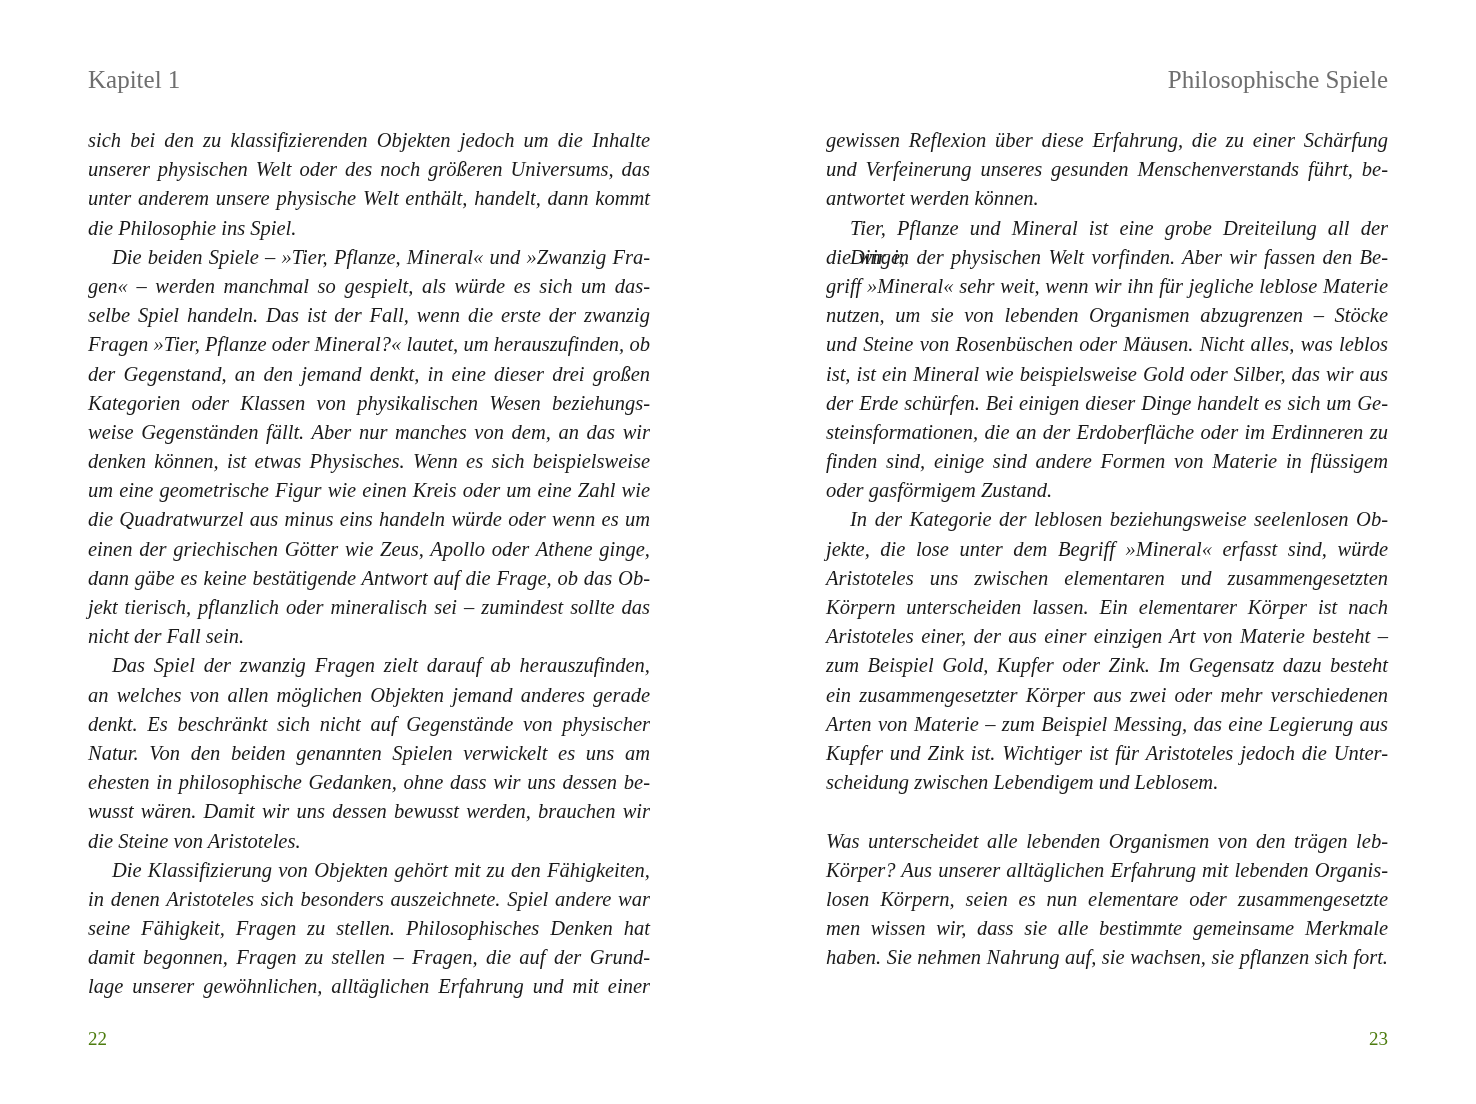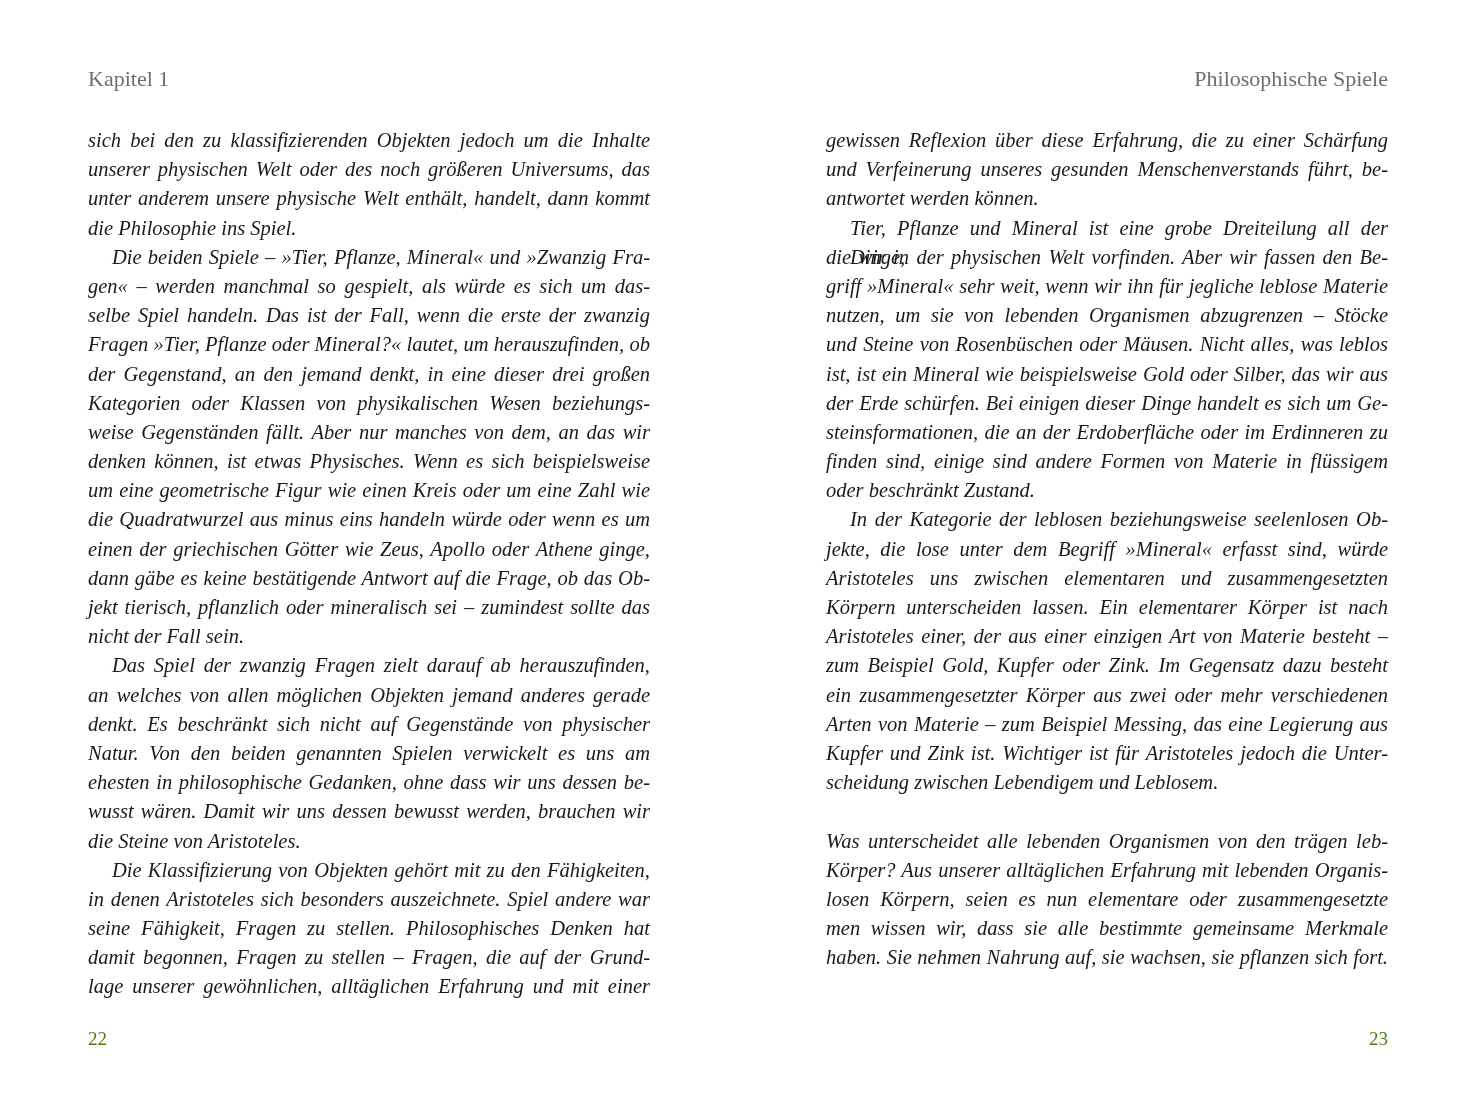--- a/index.html
+++ b/index.html
@@ -5,21 +5,21 @@
   html, body { margin: 0; padding: 0; background: #ffffff; }
   body {
     width: 1476px; height: 1104px; position: relative; overflow: hidden;
     font-family: "Liberation Serif", "DejaVu Serif", serif;
     color: #1a1a1a;
   }
   .page { position: absolute; top: 0; height: 1104px; }
   .page.left { left: 88px; width: 562px; }
   .page.right { left: 826px; width: 562px; }
   .running-head {
-    position: absolute; top: 66px; font-size: 22px; color: #6e6e6e;
+    position: absolute; top: 66px; font-size: 25px; color: #6e6e6e;
     white-space: nowrap;
   }
   .left .running-head { left: 0; }
   .right .running-head { right: 0; }
   .body-text { position: absolute; top: 126px; left: 0; width: 562px; }
   .line {
     display: block; height: 29.2px; line-height: 29.2px; font-size: 20.5px;
     text-align: justify; text-align-last: justify; white-space: nowrap;
     overflow: visible;
     font-style: italic;
@@ -82,21 +82,21 @@
       <span class="line last"><span class="t">antwortet werden können.</span></span>
       <span class="line indent"><span class="t">Tier, Pflanze und Mineral ist eine grobe Dreiteilung all der Dinge,</span></span>
       <span class="line"><span class="t">die wir in der physischen Welt vorfinden. Aber wir fassen den Be-</span></span>
       <span class="line"><span class="t">griff »Mineral« sehr weit, wenn wir ihn für jegliche leblose Materie</span></span>
       <span class="line"><span class="t">nutzen, um sie von lebenden Organismen abzugrenzen – Stöcke</span></span>
       <span class="line"><span class="t">und Steine von Rosenbüschen oder Mäusen. Nicht alles, was leblos</span></span>
       <span class="line"><span class="t">ist, ist ein Mineral wie beispielsweise Gold oder Silber, das wir aus</span></span>
       <span class="line"><span class="t">der Erde schürfen. Bei einigen dieser Dinge handelt es sich um Ge-</span></span>
       <span class="line"><span class="t">steinsformationen, die an der Erdoberfläche oder im Erdinneren zu</span></span>
       <span class="line"><span class="t">finden sind, einige sind andere Formen von Materie in flüssigem</span></span>
-      <span class="line last"><span class="t">oder beschränkt Zustand.</span></span>
+      <span class="line last"><span class="t">oder gasförmigem Zustand.</span></span>
       <span class="line indent"><span class="t">In der Kategorie der leblosen beziehungsweise seelenlosen Ob-</span></span>
       <span class="line"><span class="t">jekte, die lose unter dem Begriff »Mineral« erfasst sind, würde</span></span>
       <span class="line"><span class="t">Aristoteles uns zwischen elementaren und zusammengesetzten</span></span>
       <span class="line"><span class="t">Körpern unterscheiden lassen. Ein elementarer Körper ist nach</span></span>
       <span class="line"><span class="t">Aristoteles einer, der aus einer einzigen Art von Materie besteht –</span></span>
       <span class="line"><span class="t">zum Beispiel Gold, Kupfer oder Zink. Im Gegensatz dazu besteht</span></span>
       <span class="line"><span class="t">ein zusammengesetzter Körper aus zwei oder mehr verschiedenen</span></span>
       <span class="line"><span class="t">Arten von Materie – zum Beispiel Messing, das eine Legierung aus</span></span>
       <span class="line"><span class="t">Kupfer und Zink ist. Wichtiger ist für Aristoteles jedoch die Unter-</span></span>
       <span class="line last"><span class="t">scheidung zwischen Lebendigem und Leblosem.</span></span>

